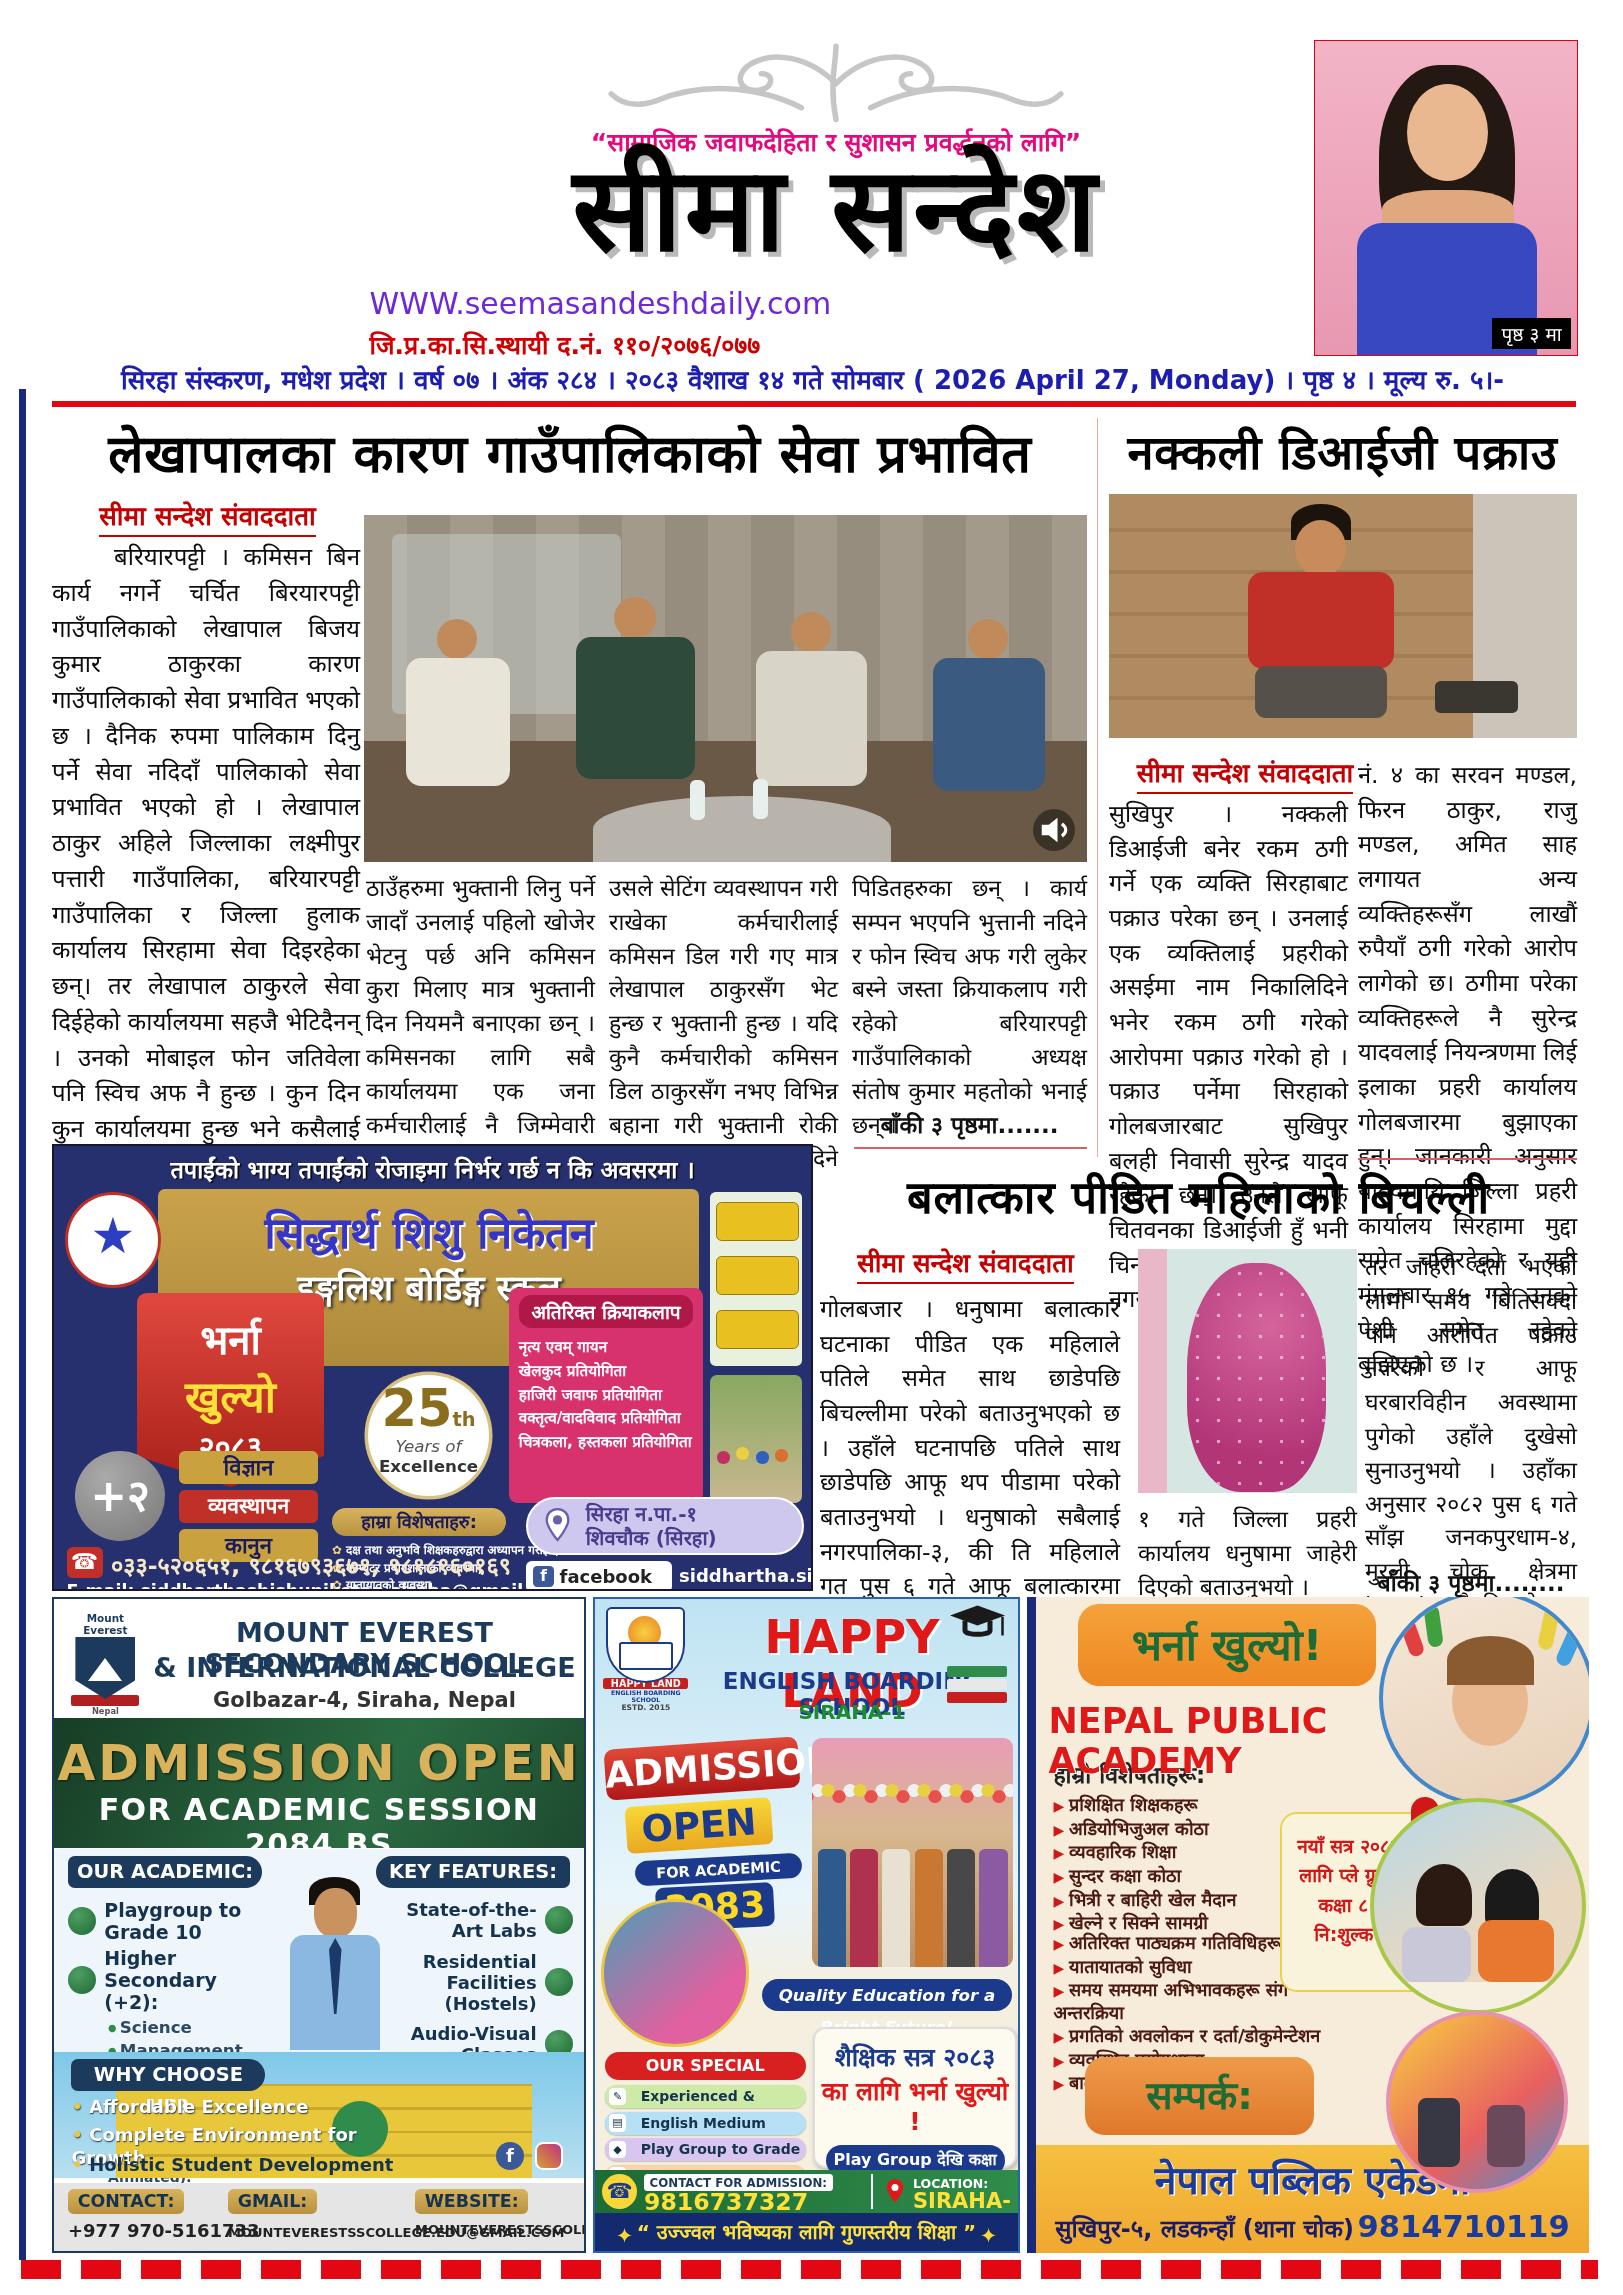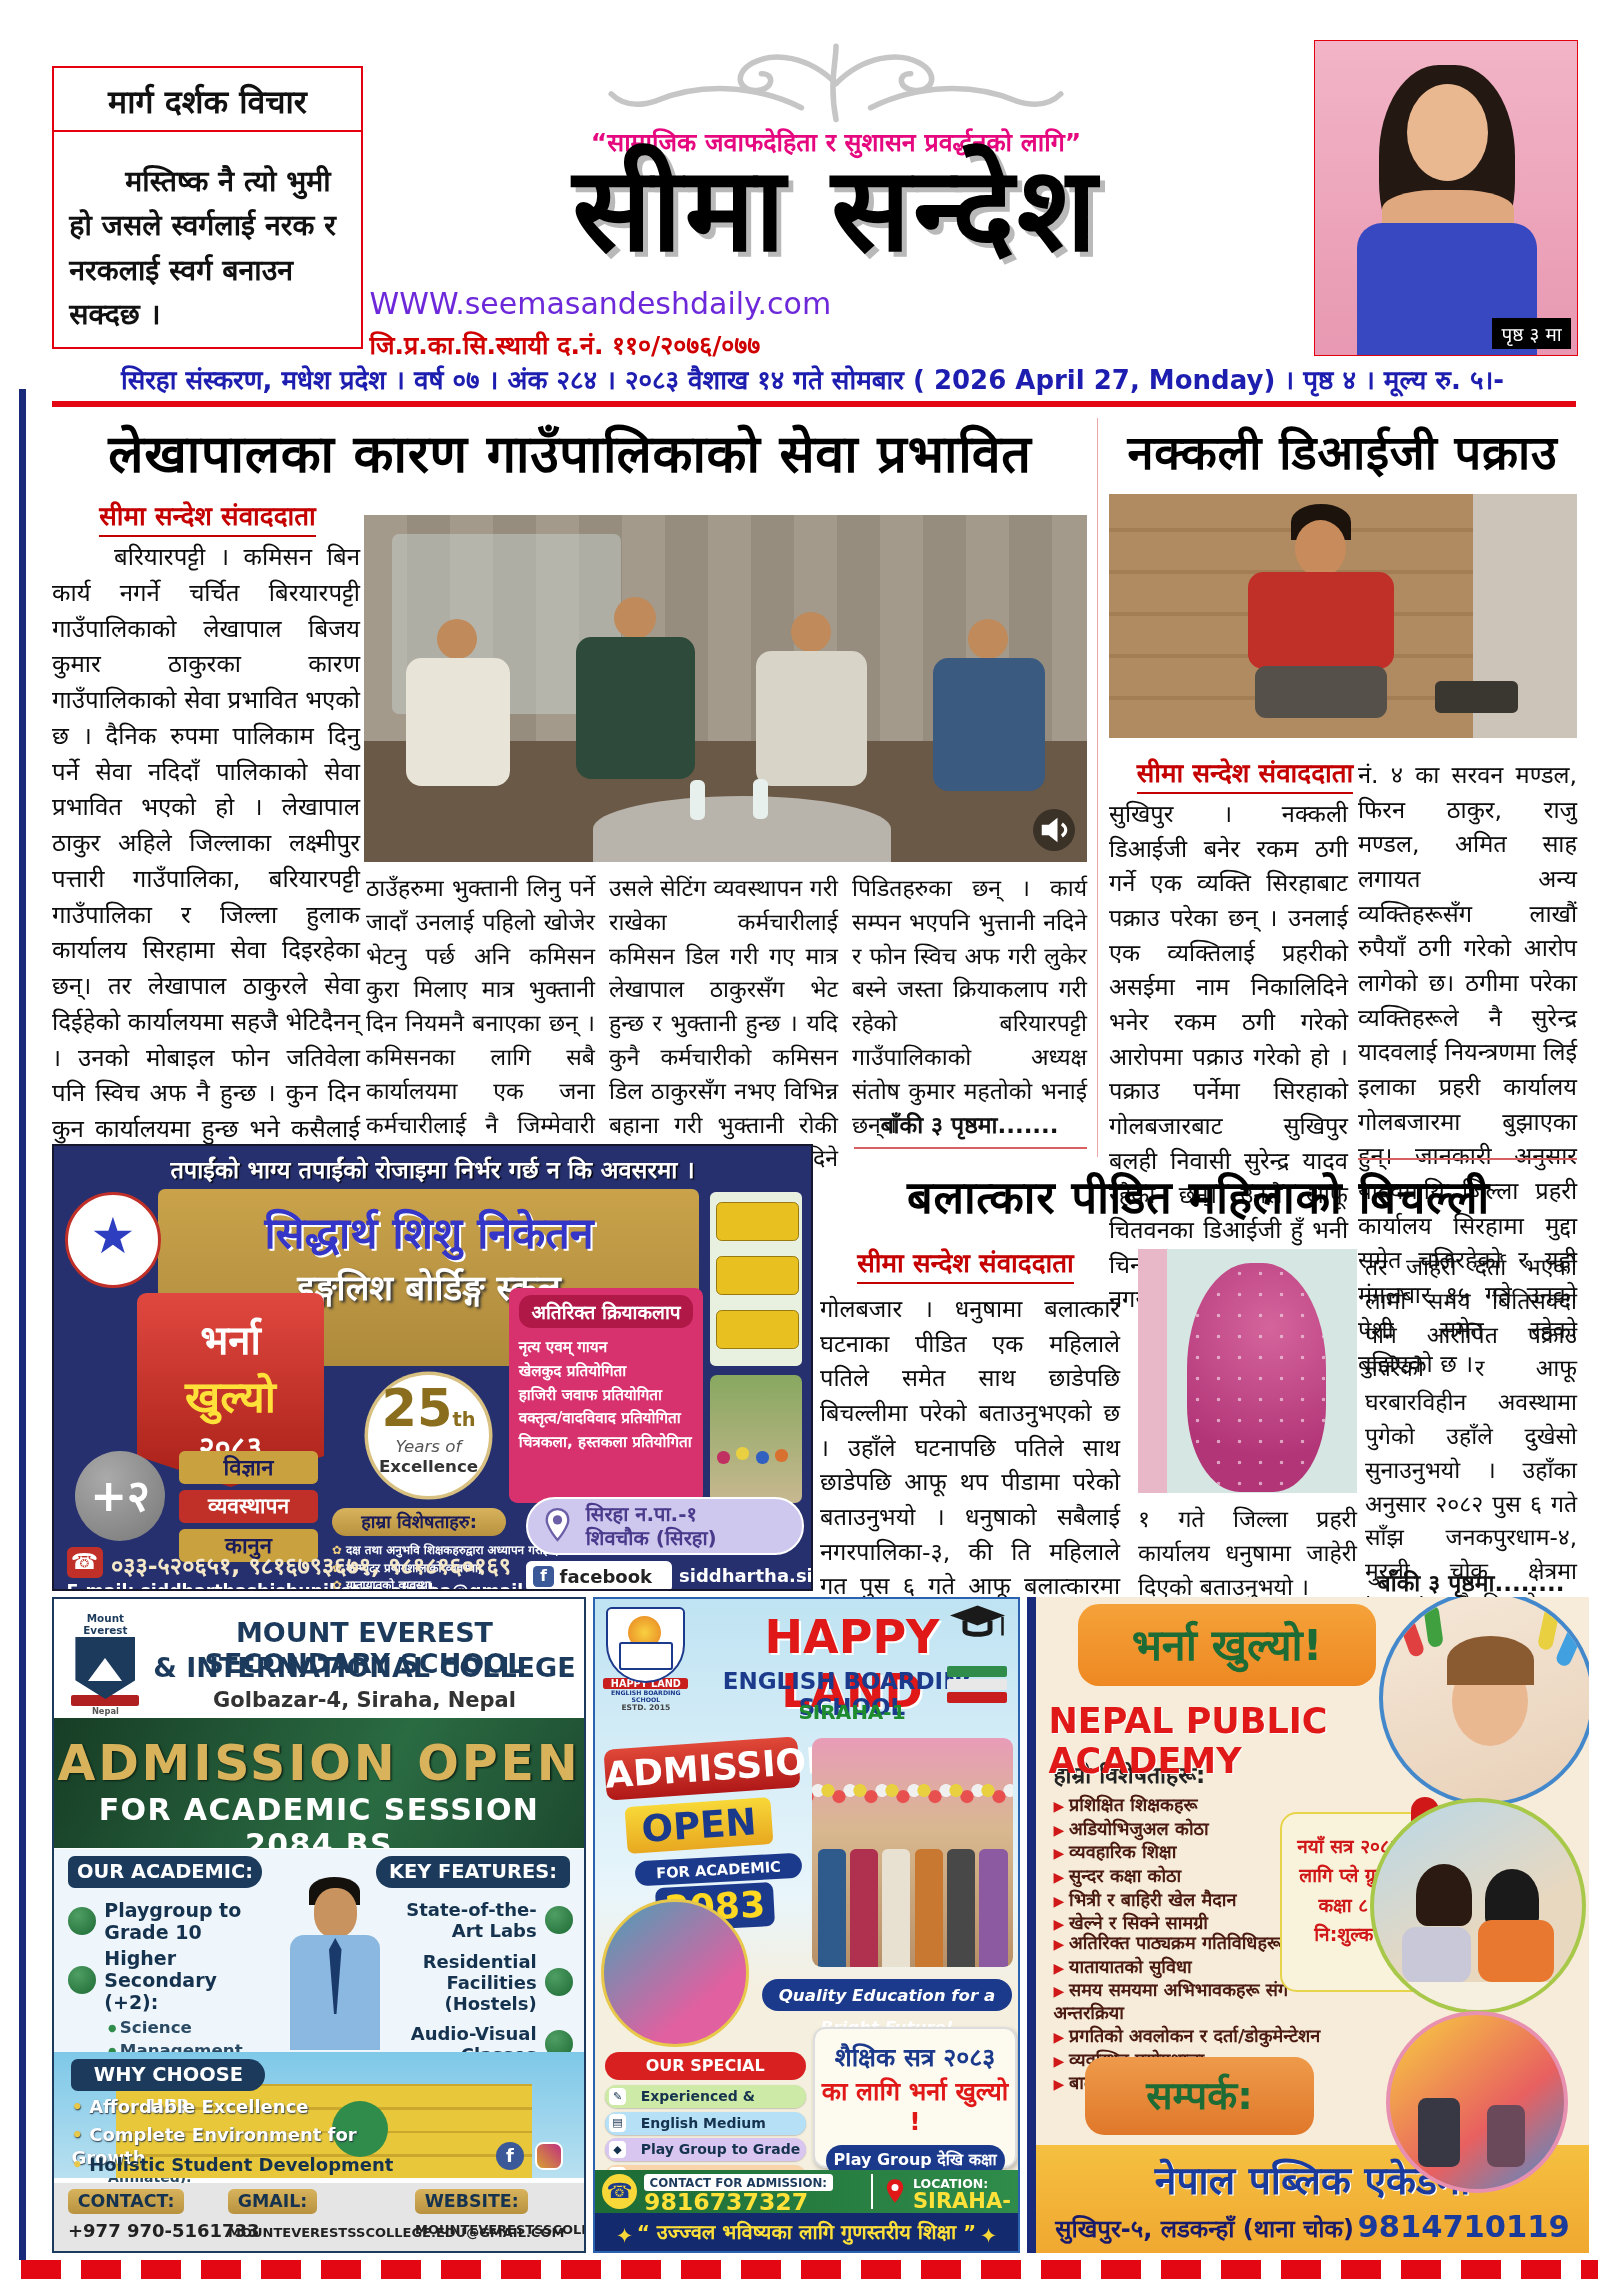--- a/index.html
+++ b/index.html
@@ -31,24 +31,20 @@
   .npa-feat::before{content:"▶ ";color:#d01818;font-size:14px}
   .goldlbl{background:linear-gradient(#d8b35c,#b8923f);color:#15324e;font-weight:900;border-radius:5.6px;display:inline-block;padding:2.8px 9.7px;font-size:17.4px}
 </style>
 </head>
 <body>
 
 <div class="page">
 
   <div class="abs" style="left:19.4px;top:389px;width:7px;height:1871px;background:#1a2a7a"></div>
 
-  <div class="abs" style="left:52px;top:66px;width:307px;height:279px;border:2.1px solid #e3000f;background:#fff">
-    <div class="center" style="font-size:32px;font-weight:bold;padding:11px 0 8.3px;border-bottom:2.1px solid #e3000f">मार्ग दर्शक विचार</div>
-    <div style="padding:28px 15.3px 0;font-size:28.5px;font-weight:bold;line-height:1.55;text-indent:56px">मस्तिष्क नै त्यो भुमी हो जसले स्वर्गलाई नरक र नरकलाई स्वर्ग बनाउन सक्दछ ।</div>
-  </div>
 
   <div class="abs" style="left:364px;top:42px;width:944px;height:316px">
     <div class="abs" style="left:208px;top:0;width:528px;height:83px">
       <svg width="528" height="83" viewBox="0 0 760 120">
           <g fill="none" stroke="#c6c6c6" stroke-width="8" stroke-linecap="round">
             <path d="M380 112 C 370 60 380 30 380 6"></path>
             <path d="M380 60 C 340 20 290 14 260 30 C 230 46 240 72 266 70 C 292 68 290 44 272 46"></path>
             <path d="M380 60 C 420 20 470 14 500 30 C 530 46 520 72 494 70 C 468 68 470 44 488 46"></path>
             <path d="M330 95 C 260 60 180 60 120 85 C 90 95 70 90 55 75"></path>
             <path d="M430 95 C 500 60 580 60 640 85 C 670 95 690 90 705 75"></path>

